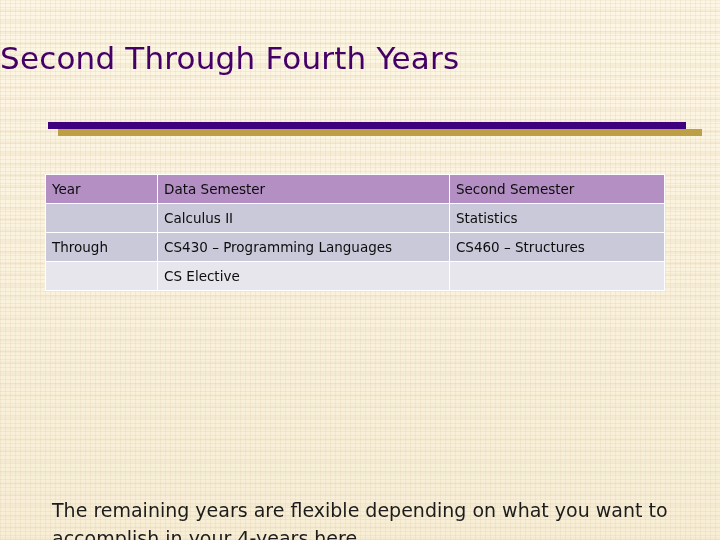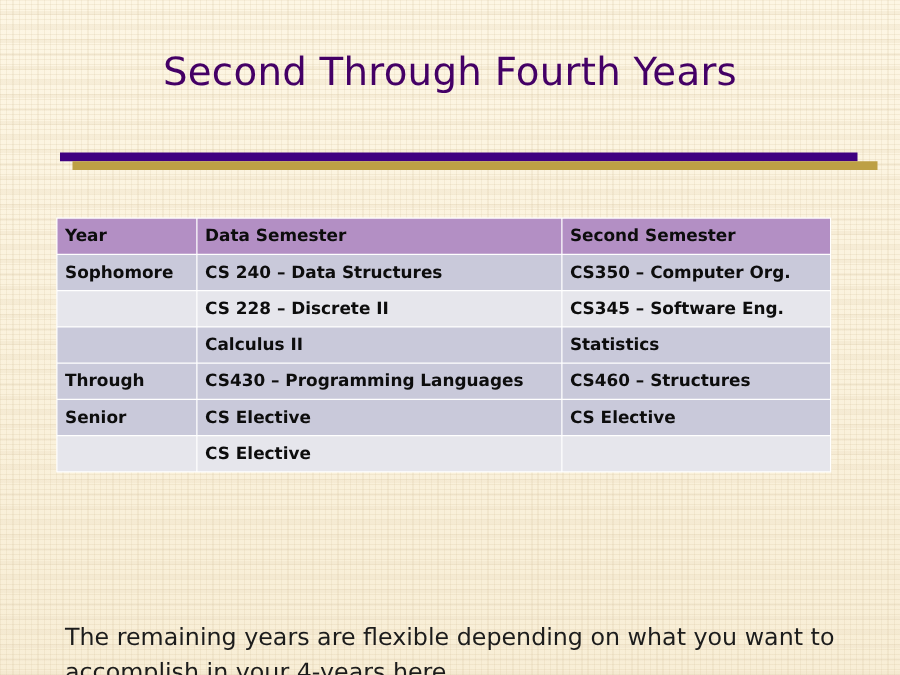--- a/index.html
+++ b/index.html
@@ -24,21 +24,21 @@
     position: absolute;
     inset: 0;
   }
 
   
   .title {
     position: absolute;
     left: 0;
     top: 36px;
     width: 720px;
-    text-align: center;
+    text-align: left;
     font-size: 31px;
     line-height: 44px;
     color: #440066;
     letter-spacing: 0.2px;
     white-space: nowrap;
   }
 
   
   .bar-purple {
     position: absolute;
@@ -68,21 +68,21 @@
     background: #ffffff;
     table-layout: fixed;
   }
   .table td, .table th {
     padding: 0 6px;
     height: 28px;
     font-size: 13.5px;
     color: #0d0d0d;
     text-align: left;
     vertical-align: middle;
-    font-weight: bold;
+    font-weight: normal;
     overflow: hidden;
     white-space: nowrap;
   }
   .col-year   { width: 110px; }
   .col-first  { width: 288px; }
   .col-second { width: 212px; }
 
   thead th {
     background: #b38fc4;
     color: #ffffff;
@@ -123,43 +123,28 @@
     </colgroup>
     <thead>
       <tr>
         <th>Year</th>
         <th>Data Semester</th>
         <th>Second Semester</th>
       </tr>
     </thead>
     <tbody id="table-body">
         <tr class="shade-a">
-          <td>Sophomore</td>
-          <td>CS 240 – Data Structures</td>
-          <td>CS350 – Computer Org.</td>
-        </tr>
-        <tr class="shade-b">
-          <td></td>
-          <td>CS 228 – Discrete II</td>
-          <td>CS345 – Software Eng.</td>
-        </tr>
-        <tr class="shade-a">
           <td></td>
           <td>Calculus II</td>
           <td>Statistics</td>
         </tr>
         <tr class="shade-a">
           <td>Through</td>
           <td>CS430 – Programming Languages</td>
           <td>CS460 – Structures</td>
-        </tr>
-        <tr class="shade-a">
-          <td>Senior</td>
-          <td>CS Elective</td>
-          <td>CS Elective</td>
         </tr>
         <tr class="shade-b">
           <td></td>
           <td>CS Elective</td>
           <td></td>
         </tr>
       </tbody>
   </table>
 
   <div class="caption">The remaining years are flexible depending on what you want to accomplish in your 4-years here.</div>

